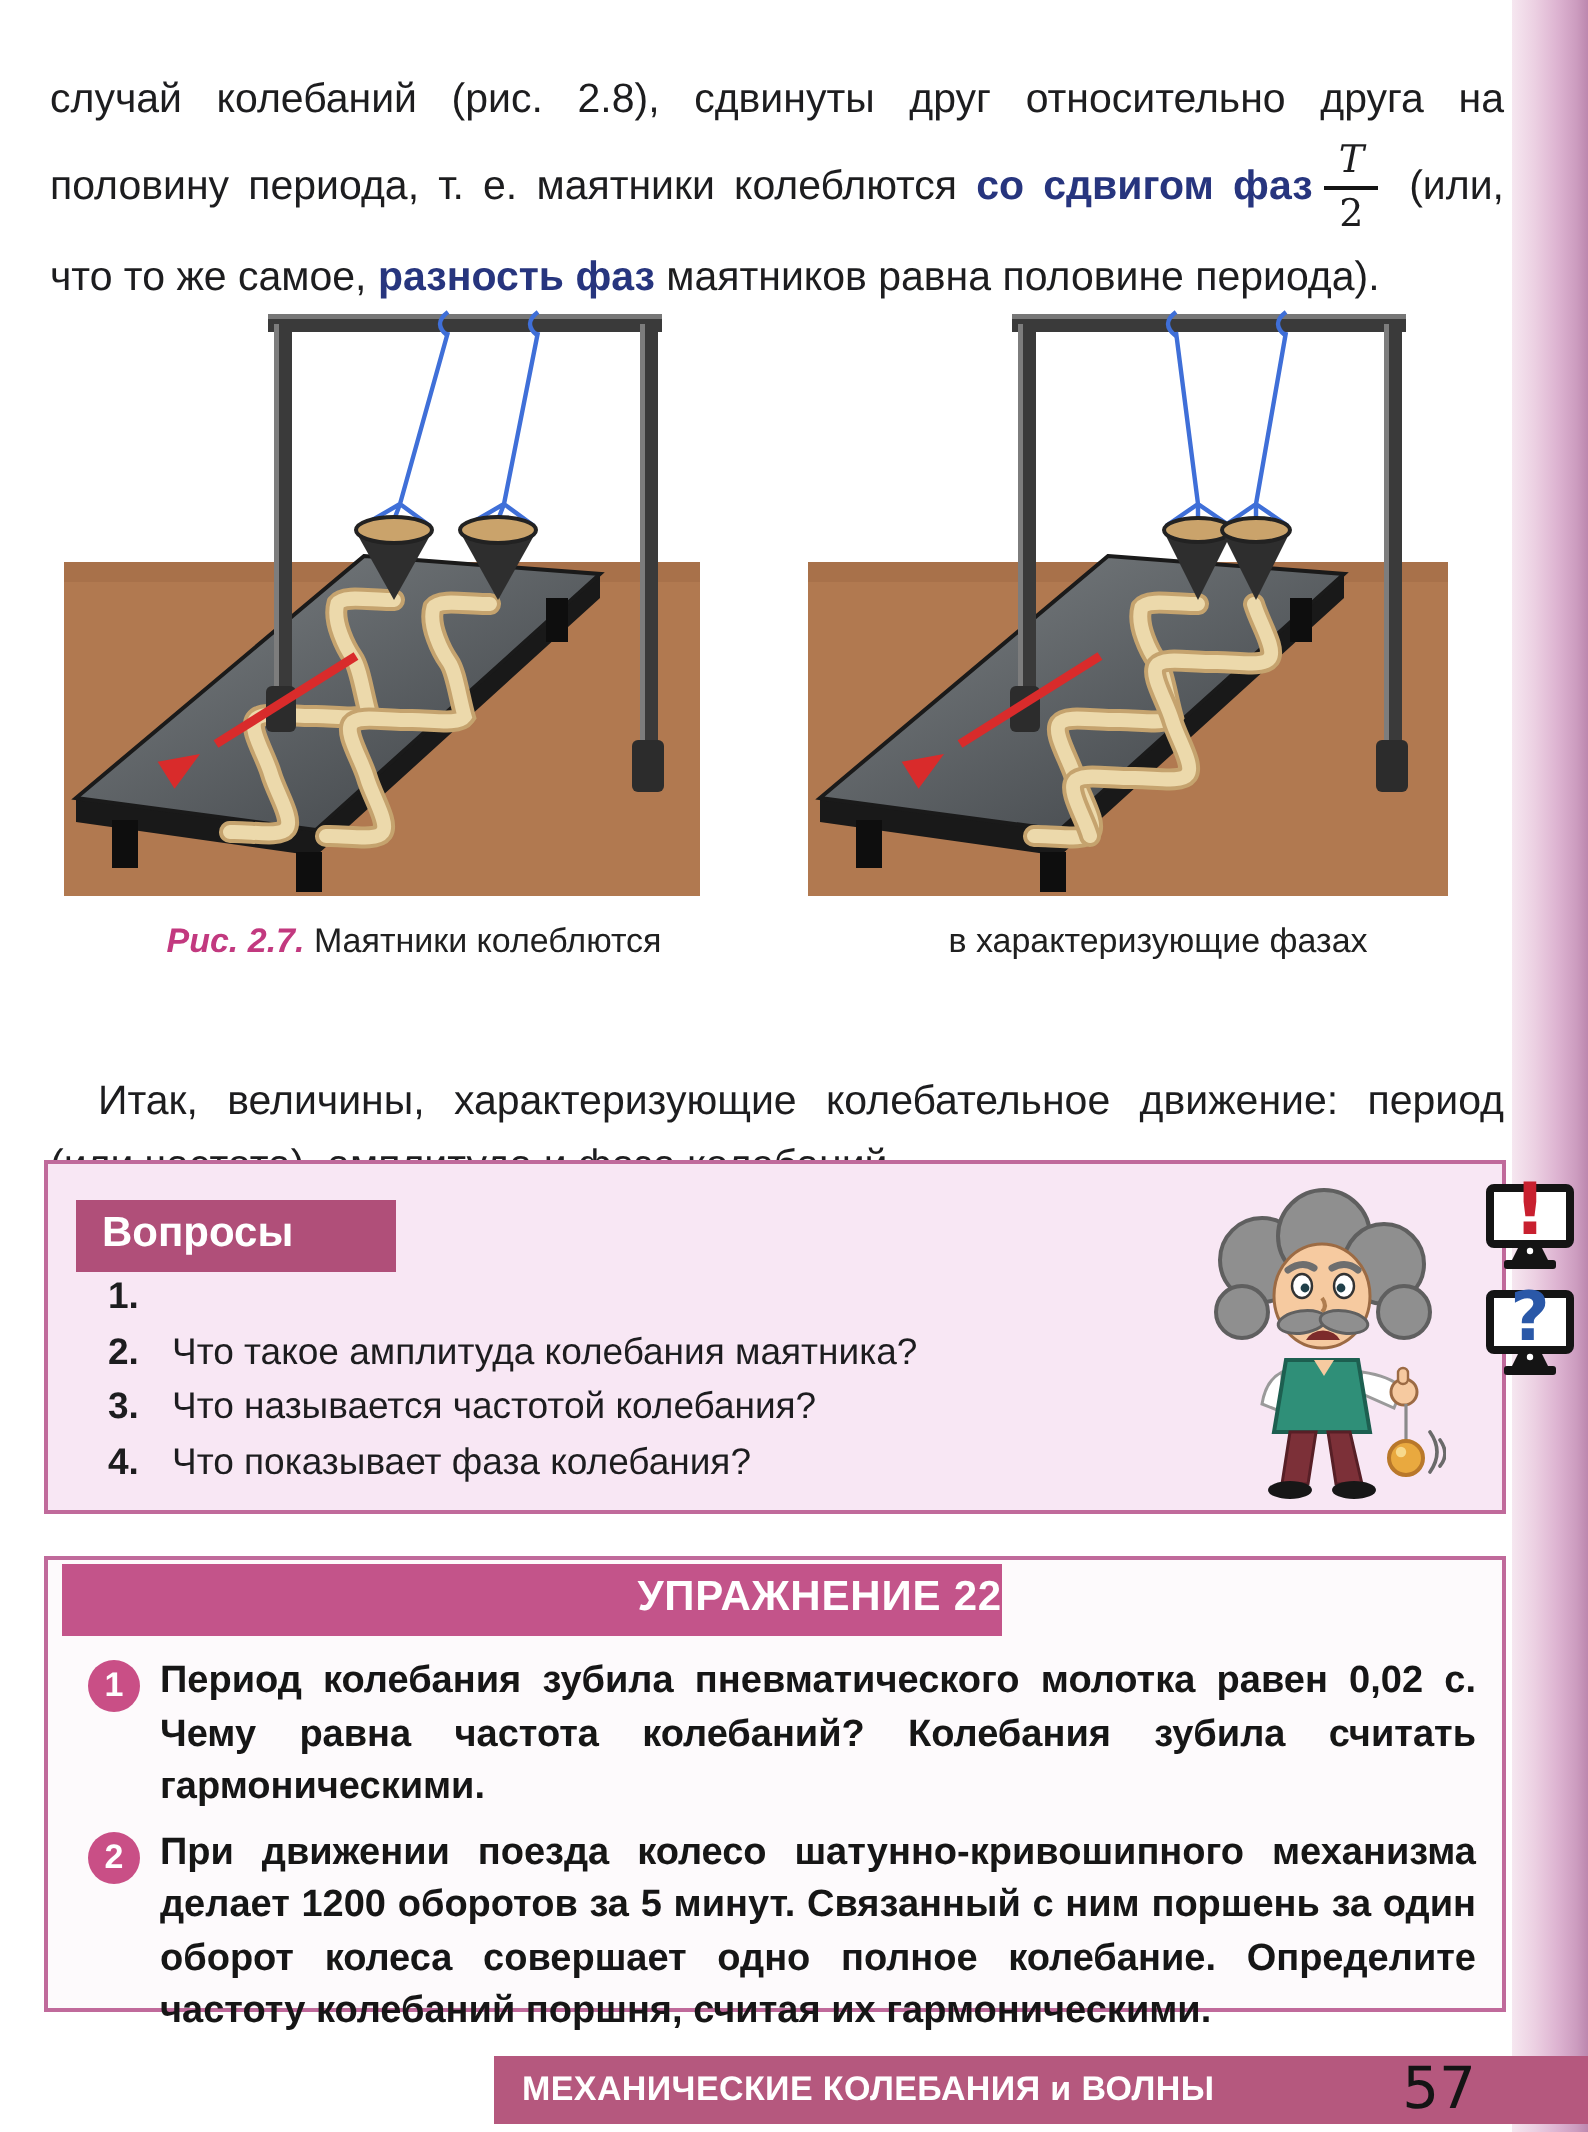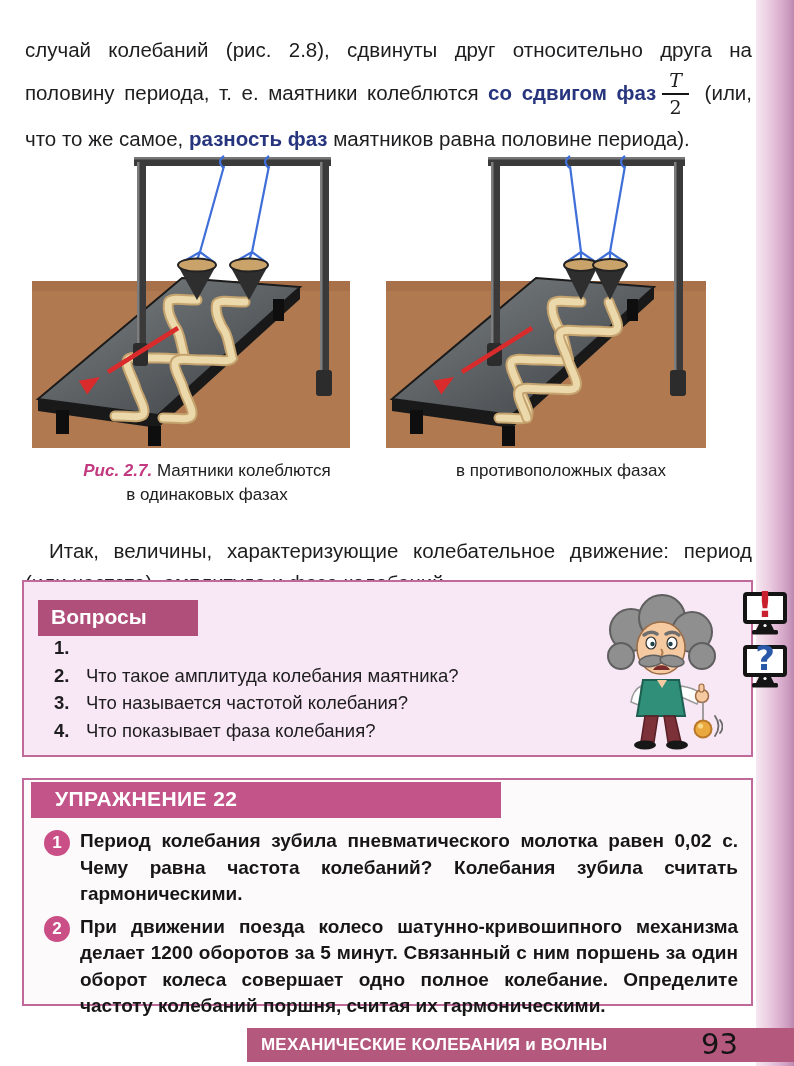--- a/index.html
+++ b/index.html
@@ -16,21 +16,21 @@
   .intro{
     position:absolute;left:25px;top:10px;width:727px;
     font-size:20.5px;line-height:37px;text-align:justify;
   }
   .hl{color:#27357e;font-weight:bold;}
   .frac{display:inline-block;vertical-align:middle;text-align:center;
         font-size:19px;line-height:1.3;margin:0 6px;font-family:"DejaVu Serif",serif;}
   .fnum{display:block;padding:0 7px 1px;border-bottom:2px solid #141414;font-style:italic;}
   .fden{display:block;}
   
-  .figures{position:absolute;left:30px;top:148px;width:726px;display:flex;gap:0;}
+  .figures{position:absolute;left:30px;top:148px;width:726px;display:flex;gap:18px;}
   .figure{width:354px;}
   .figure svg{display:block;width:354px;height:302px;}
   .caption{margin-top:9px;text-align:center;font-size:17px;line-height:24px;color:#202020;}
   .cap-label{color:#c2397f;font-weight:bold;font-style:italic;}
   
   .summary{
     position:absolute;left:25px;top:514px;width:727px;
     font-size:20.5px;line-height:32px;text-align:justify;text-indent:24px;
   }
   
@@ -48,21 +48,21 @@
   .qnum{font-weight:bold;width:32px;flex:0 0 32px;}
   .scientist{position:absolute;right:28px;top:12px;}
   
   .exbox{
     position:absolute;left:22px;top:778px;width:731px;height:228px;box-sizing:border-box;
     background:#fdfafc;border:2px solid #c06a9b;
   }
   .exheader{
     position:absolute;left:7px;top:2px;width:470px;box-sizing:border-box;
     background:#c3548a;color:#fff;font-weight:bold;font-size:21px;
-    padding:5px 0 7px 24px;letter-spacing:.4px;
+    padding:5px 0 7px 24px;letter-spacing:.4px;text-align:right;
   }
   .exitems{position:absolute;left:20px;top:48px;width:694px;}
   .exitem{display:flex;margin-bottom:6px;}
   .exnum{
     flex:0 0 26px;height:26px;border-radius:50%;background:#c94f86;color:#fff;
     font-size:17px;font-weight:bold;text-align:center;line-height:26px;margin:2px 10px 0 0;
   }
   .extext{flex:1;font-size:19px;line-height:26.5px;text-align:justify;color:#161616;font-weight:bold;}
   
   .footer-bar{position:absolute;left:247px;top:1028px;width:547px;height:34px;background:#b5587e;}
@@ -136,21 +136,20 @@
         <ellipse cx="219" cy="117" rx="19" ry="6.5" fill="#caa36b" stroke="#222" stroke-width="2"></ellipse>
       </g>
 
       <g>
         <line x1="148" y1="180" x2="78" y2="224" stroke="#d92b2b" stroke-width="4.5"></line>
         <polygon points="0,0 20,-8 20,8" transform="translate(70,229) rotate(148)" fill="#d92b2b"></polygon>
       </g>
     </svg>
     <div class="caption">
       <div><span class="cap-label">Рис. 2.7.</span> <span>Маятники колеблются</span></div>
-      <div>в одинаковых фазах</div>
     </div>
   </div>
 
   <div class="figure">
     <svg viewBox="0 0 354 302">
       <defs>
         <linearGradient id="gb2" x1="0" y1="0" x2="1" y2="1">
           <stop offset="0" stop-color="#7d8285"></stop>
             <stop offset="1" stop-color="#3c4044"></stop>
         </linearGradient>
@@ -194,21 +193,21 @@
         <ellipse cx="197" cy="117" rx="17" ry="6" fill="#caa36b" stroke="#222" stroke-width="2"></ellipse>
         <polygon points="209,118 243,118 226,152" fill="#2e2e2e"></polygon>
         <ellipse cx="226" cy="117" rx="17" ry="6" fill="#caa36b" stroke="#222" stroke-width="2"></ellipse>
       </g>
       <g>
         <line x1="148" y1="180" x2="78" y2="224" stroke="#d92b2b" stroke-width="4.5"></line>
         <polygon points="0,0 20,-8 20,8" transform="translate(70,229) rotate(148)" fill="#d92b2b"></polygon>
       </g>
     </svg>
     <div class="caption">
-      <div>в противоположных фазах</div>
+      <div>в характеризующие фазах</div>
     </div>
   </div>
 </div>
 
 <p class="summary">Итак, величины, характеризующие колебательное движение: период (или частота), амплитуда и фаза колебаний.</p>
 
 <div class="qbox">
   <div class="qtab">Вопросы</div>
   <div class="qlist">
     <div class="qitem">
@@ -287,14 +286,14 @@
 <svg class="micon" id="micon-question" viewBox="0 0 46 54">
   <rect x="3" y="10" width="40" height="28" rx="2" fill="#ffffff" stroke="#141414" stroke-width="4"></rect>
   <text x="23" y="33" text-anchor="middle" font-family="DejaVu Sans, sans-serif" font-size="34" font-weight="bold" fill="#2a58a8">?</text>
   <path d="M17,40 L29,40 L32,46 L14,46 Z" fill="#141414"></path>
   <circle cx="23" cy="41.5" r="1.6" fill="#ffffff"></circle>
   <rect x="10" y="46" width="26" height="4.5" rx="1.5" fill="#141414"></rect>
 </svg>
 
 <div class="footer-bar">
   <span class="footer-title">МЕХАНИЧЕСКИЕ КОЛЕБАНИЯ и ВОЛНЫ</span>
-  <span class="page-num">93</span>
+  <span class="page-num">57</span>
 </div>
 
 </body></html>

